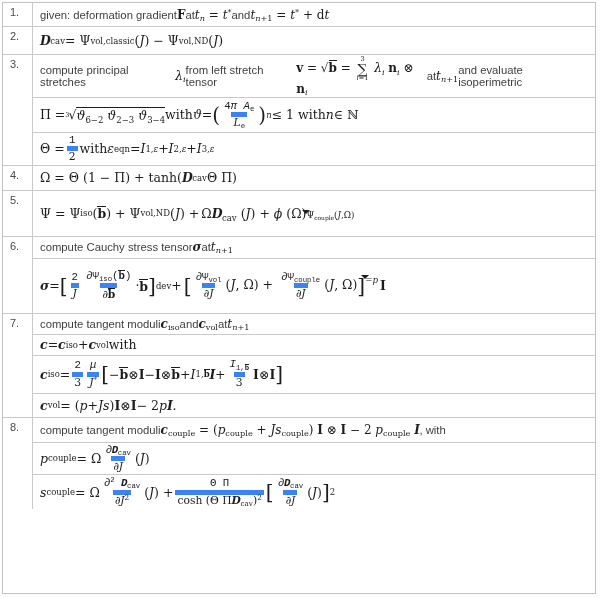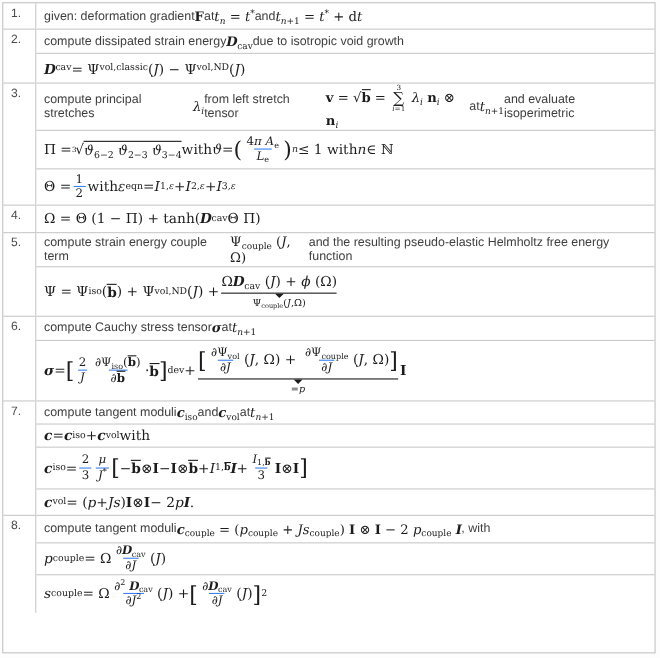--- a/index.html
+++ b/index.html
@@ -33,32 +33,32 @@
   .mth { font-size:12px; }
   sub { font-size:68%; vertical-align:-0.3em; line-height:0; }
   sup { font-size:68%; vertical-align:0.55em; line-height:0; }
   .r3 { font-size:52%; vertical-align:0.7em; margin-right:-1px; }
   .cal { font-style:italic; font-weight:600; letter-spacing:-0.5px; }
   .fr {
     display:inline-flex; flex-direction:column; align-items:center;
     vertical-align:middle; margin:0 2px; line-height:1.15;
     font-size:86%; text-align:center;
   }
-  .fr .de { border-top:1px solid #3b82f6; padding:0 2px; }
-  .fr .nu { padding:0 2px; }
+  .fr .de { border-top:5px solid #3b82f6; padding:0 2px; }
+  .fr .nu { padding:0 2px;font-family:Liberation Mono, monospace; }
   .sum {
     display:inline-flex; flex-direction:column; align-items:center;
     vertical-align:middle; margin:0 2px; line-height:1;
   }
   .sum .st,.sum .sb { font-size:55%; line-height:1; }
   .sum .so { font-size:115%; line-height:0.9; }
   .sqb { border-top:1px solid #1c1c1c; display:inline-block; line-height:1.2; }
   .ov { display:inline-block; border-top:1px solid #1c1c1c; line-height:1.05; }
   .ub {
-    display:inline-flex; flex-direction:column; align-items:center;
+    display:inline-flex; 
     vertical-align:middle; margin:0 2px;
   }
   .ubb { align-self:stretch; height:2px; border-bottom:1px solid #1c1c1c; position:relative; margin-top:1px; }
   .ubb::after {
     content:''; position:absolute; left:50%; top:3px; margin-left:-4px;
     width:0; height:0; border-left:4px solid transparent;
     border-right:4px solid transparent; border-top:4px solid #1c1c1c;
   }
   .ubl { font-size:70%; margin-top:5px; line-height:1; }
   .big { font-size:160%; line-height:0; vertical-align:middle; font-weight:400; }
@@ -71,21 +71,20 @@
   <div class="row">
     <div class="num">1.</div>
     <div class="cell">
       <div class="line tx" style="min-height:23px">given: deformation gradient <span class="mth"><b>F</b></span> at <span class="mth"><i>t</i><sub><i>n</i></sub> = <i>t</i><sup>*</sup></span> and <span class="mth"><i>t</i><sub><i>n</i>+1</sub> = <i>t</i><sup>*</sup> + d<i>t</i></span></div>
     </div>
   </div>
 
   <div class="row">
     <div class="num">2.</div>
     <div class="cell">
-      <div class="line tx" style="min-height:21px">compute dissipated strain energy <span class="mth"><i class="cal">D</i><sub>cav</sub></span> due to isotropic void growth</div>
       <div class="line fm" style="min-height:27px"><i class="cal">D</i><sub>cav</sub> = Ψ<sub>vol,classic</sub> (<i>J</i>) − Ψ<sub>vol,ND</sub> (<i>J</i>)</div>
     </div>
   </div>
 
   <div class="row">
     <div class="num">3.</div>
     <div class="cell">
       <div class="line tx" style="min-height:34px">compute principal stretches <span class="mth"><i>λ</i><sub><i>i</i></sub></span> from left stretch tensor <span class="mth"><b>v</b> = √<span class="sqb"><b>b</b></span> = <span class="sum">
               <span class="st">3</span>
               <span class="so">∑</span>
@@ -105,21 +104,20 @@
   <div class="row">
     <div class="num">4.</div>
     <div class="cell">
       <div class="line fm" style="min-height:24px">Ω = Θ (1 − Π) + tanh(<i class="cal">D</i><sub>cav</sub> Θ Π)</div>
     </div>
   </div>
 
   <div class="row">
     <div class="num">5.</div>
     <div class="cell">
-      <div class="line tx" style="min-height:21px">compute strain energy couple term <span class="mth">Ψ<sub>couple</sub> (<i>J</i>, Ω)</span> and the resulting pseudo-elastic Helmholtz free energy function</div>
       <div class="line fm" style="min-height:45px">Ψ = Ψ<sub>iso</sub> (<span class="ov"><b>b</b></span>) + Ψ<sub>vol,ND</sub> (<i>J</i>) + <span class="ub">
             <span class="ubx">Ω<i class="cal">D</i><sub>cav</sub> (<i>J</i>) + <i>ϕ</i> (Ω)</span>
             <span class="ubb"></span>
             <span class="ubl">Ψ<sub>couple</sub>(<i>J</i>,Ω)</span>
           </span></div>
     </div>
   </div>
 
   <div class="row">
     <div class="num">6.</div>
@@ -168,20 +166,23 @@
     <div class="num">8.</div>
     <div class="cell">
       <div class="line tx" style="min-height:24px">compute tangent moduli <span class="mth"><b><i>c</i></b><sub>couple</sub> = (<i>p</i><sub>couple</sub> + <i>Js</i><sub>couple</sub>) <b>I</b> ⊗ <b>I</b> − 2 <i>p</i><sub>couple</sub> <i class="cal">I</i></span>, with</div>
       <div class="line fm" style="min-height:29px"><i>p</i><sub>couple</sub> = Ω <span class="fr">
             <span class="nu">∂<i class="cal">D</i><sub>cav</sub></span>
             <span class="de">∂<i>J</i></span>
           </span> (<i>J</i>)</div>
       <div class="line fm" style="min-height:35px"><i>s</i><sub>couple</sub> = Ω<span class="fr">
             <span class="nu">∂<sup>2</sup> <i class="cal">D</i><sub>cav</sub></span>
             <span class="de">∂<i>J</i><sup>2</sup></span>
-          </span> (<i>J</i>) +  <span class="big">[</span><span class="fr">
+          </span> (<i>J</i>) + <span class="fr">
+            <span class="nu">Θ Π</span>
+            <span class="de">cosh (Θ Π<i class="cal">D</i><sub>cav</sub>)<sup>2</sup></span>
+          </span> <span class="big">[</span><span class="fr">
             <span class="nu">∂<i class="cal">D</i><sub>cav</sub></span>
             <span class="de">∂<i>J</i></span>
           </span> (<i>J</i>)<span class="big">]</span><sup>2</sup></div>
     </div>
   </div>
 
 </div>
 
 </body></html>

